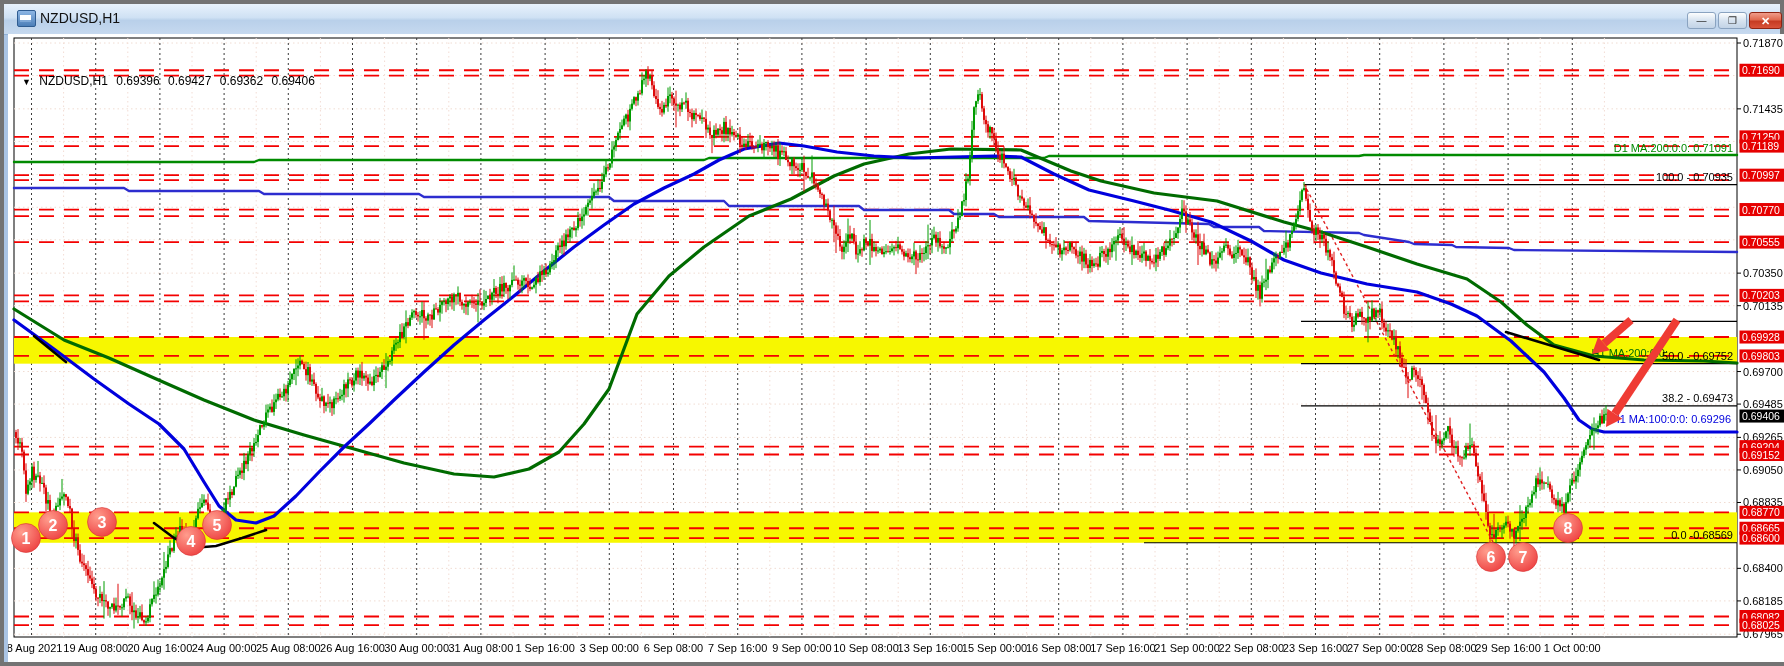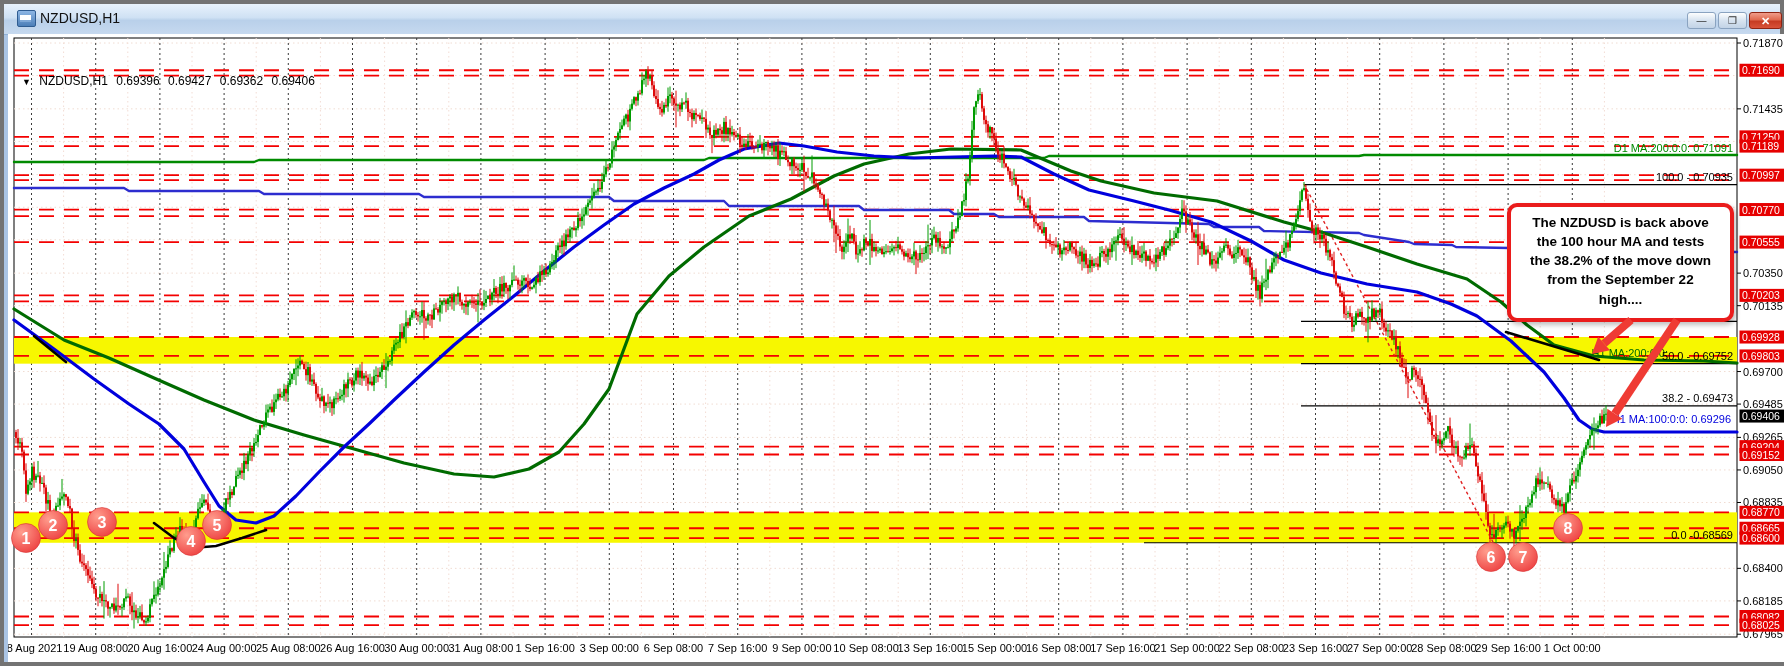--- a/index.html
+++ b/index.html
@@ -1882,25 +1882,20 @@
           <circle cx="1519" cy="553" r="14.5" fill="url(#ballg)" stroke="#d83030" stroke-width="0.6"></circle>
           <text x="1519" y="558.5" text-anchor="middle" font-size="16" font-weight="bold" fill="#fff">7</text>
         </g>
         <g>
           <circle cx="1564" cy="524" r="14.5" fill="url(#ballg)" stroke="#d83030" stroke-width="0.6"></circle>
           <text x="1564" y="529.5" text-anchor="middle" font-size="16" font-weight="bold" fill="#fff">8</text>
         </g>
       </svg>
   </div>
 
-  <div id="note-box">The NZDUSD is back above
-the 100 hour MA and tests
-the 38.2% of the move down
-from the September 22
-high....</div>
   <svg id="arrow-svg" width="1784" height="666" viewBox="0 0 1784 666">
       <g>
         <line x1="1627" y1="316" x2="1600.0603636785245" y2="339.48583679308115" stroke="#ef3b34" stroke-width="8"></line>
         <polygon points="1588,350,1594.1461468746327,332.70188222391107,1605.9745804824163,346.2697913622512" fill="#ef3b34"></polygon>
       </g>
       <g>
         <line x1="1673" y1="316" x2="1610.8464291480757" y2="409.6680574810691" stroke="#ef3b34" stroke-width="8"></line>
         <polygon points="1602,423,1603.347211481177,404.6919410852766,1618.3456468149743,414.64417387686166" fill="#ef3b34"></polygon>
       </g>
     </svg>

